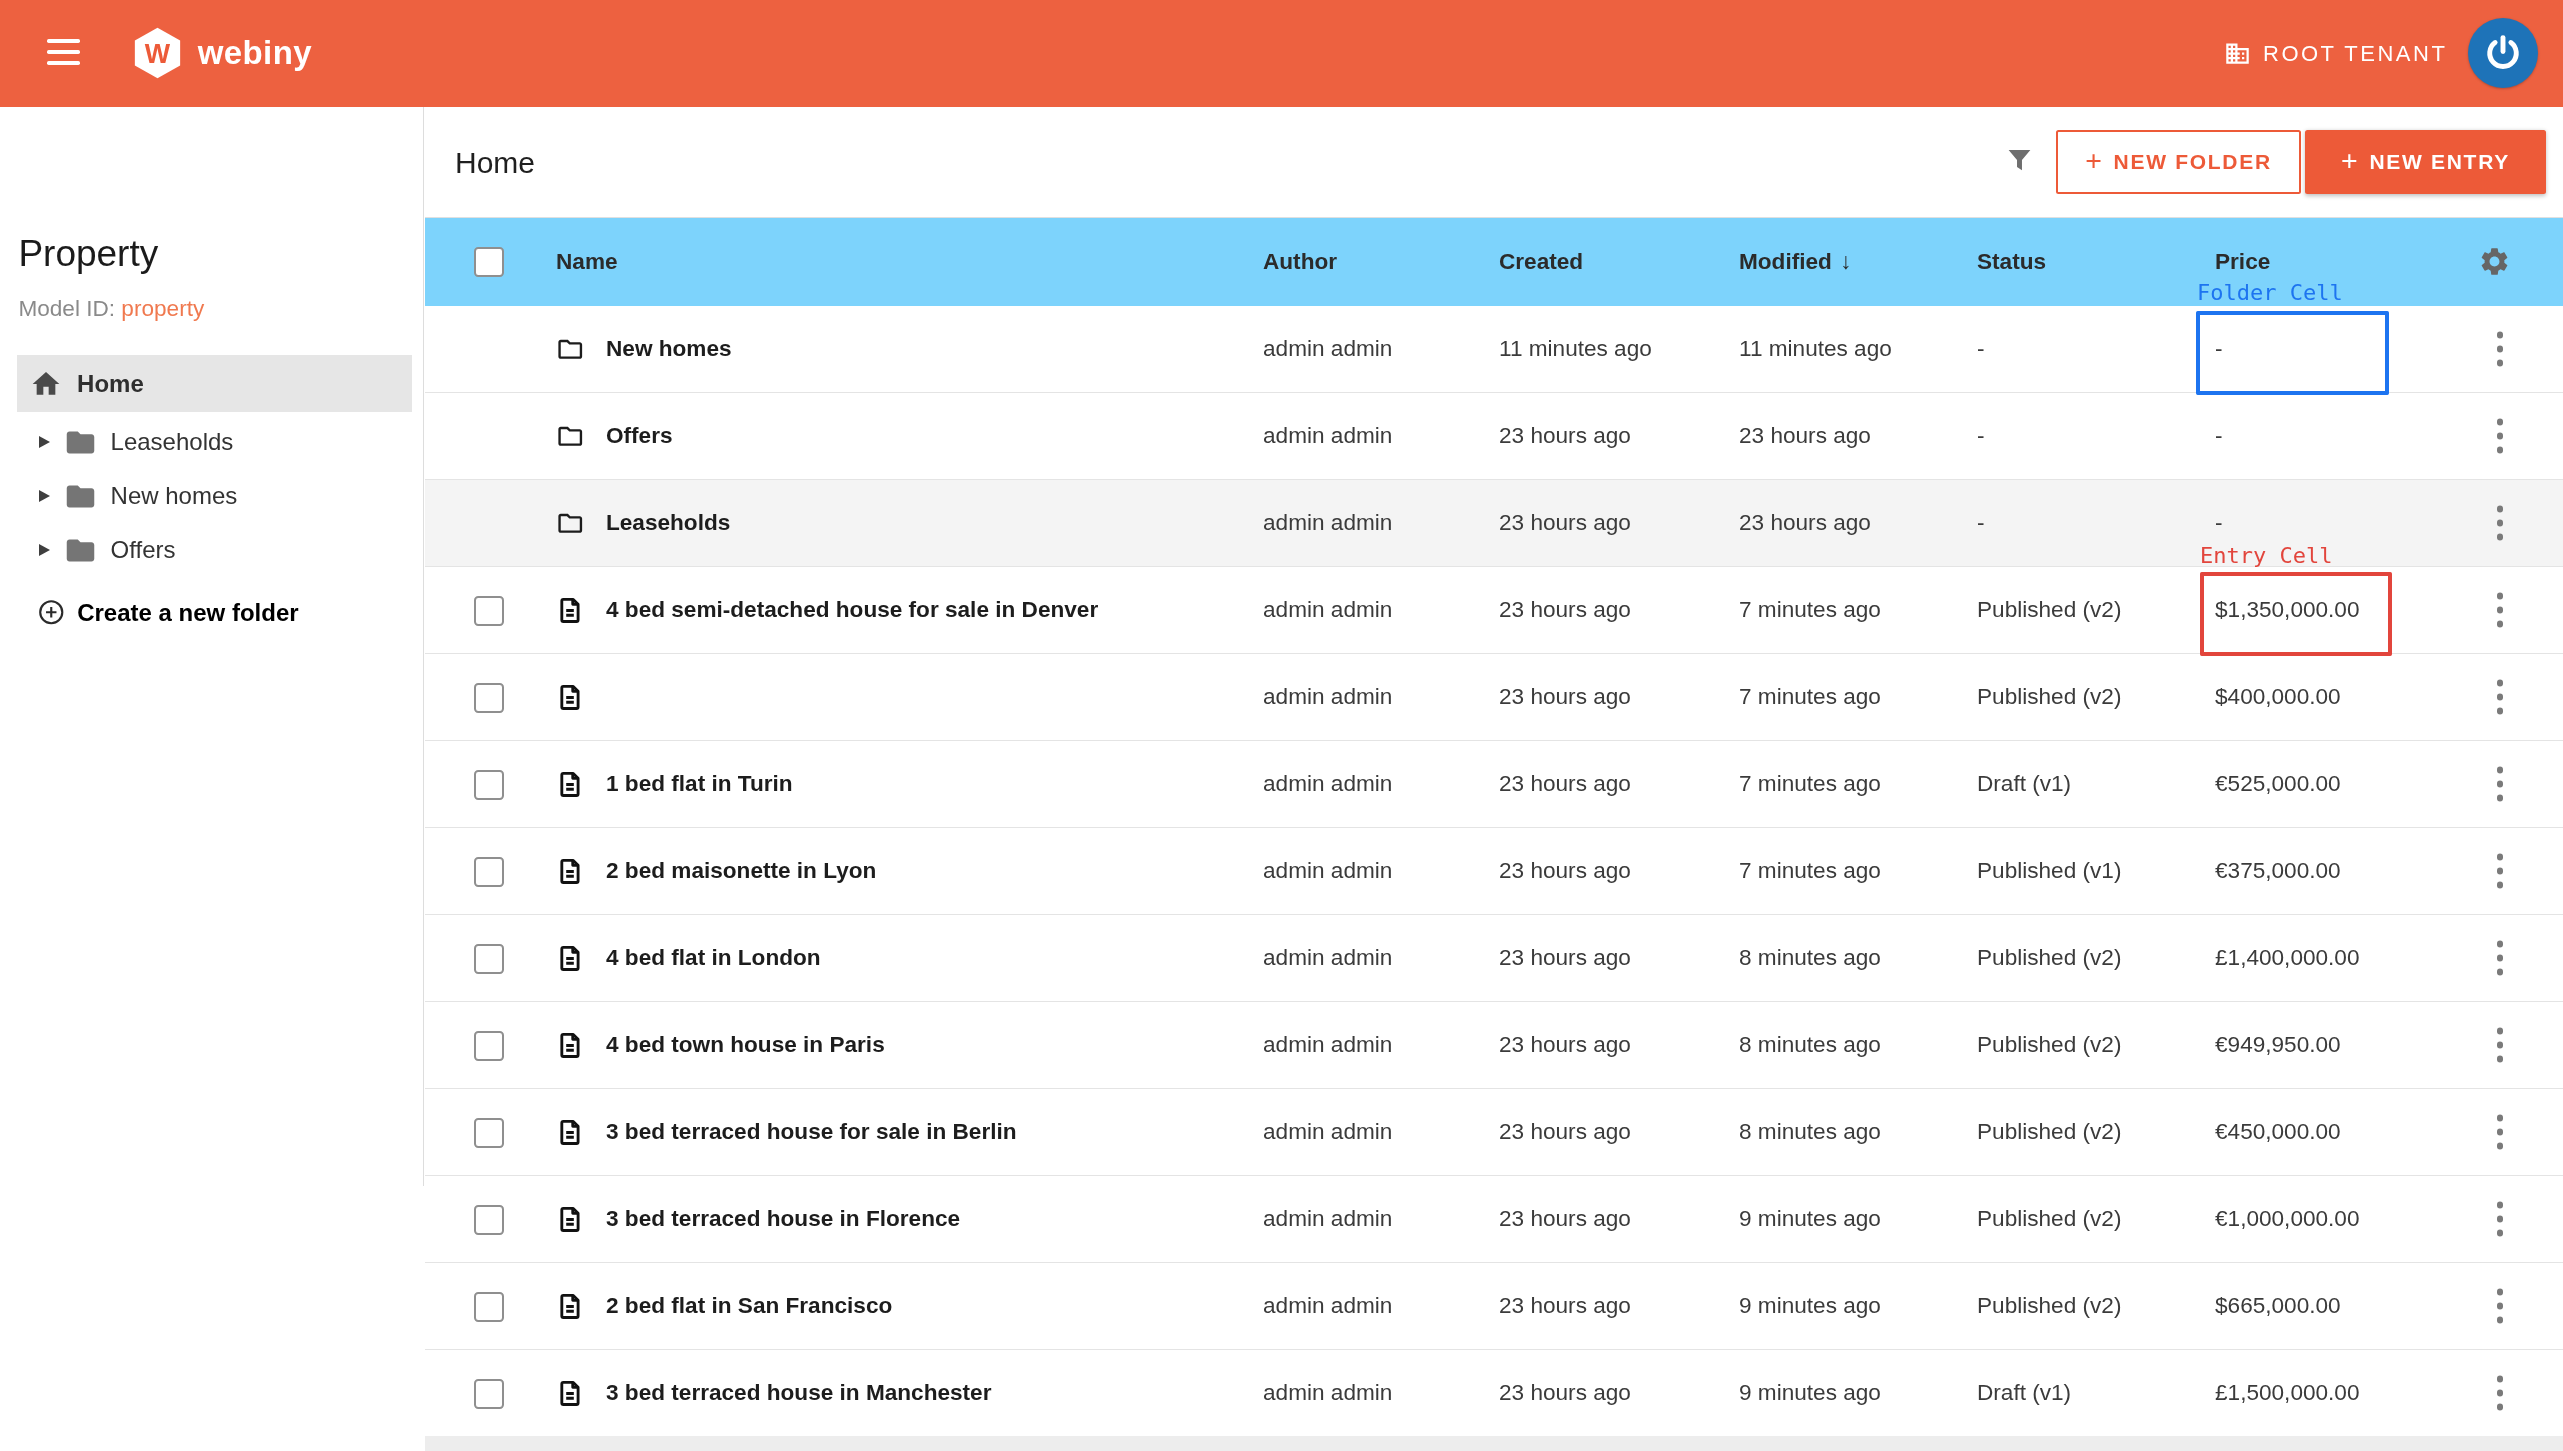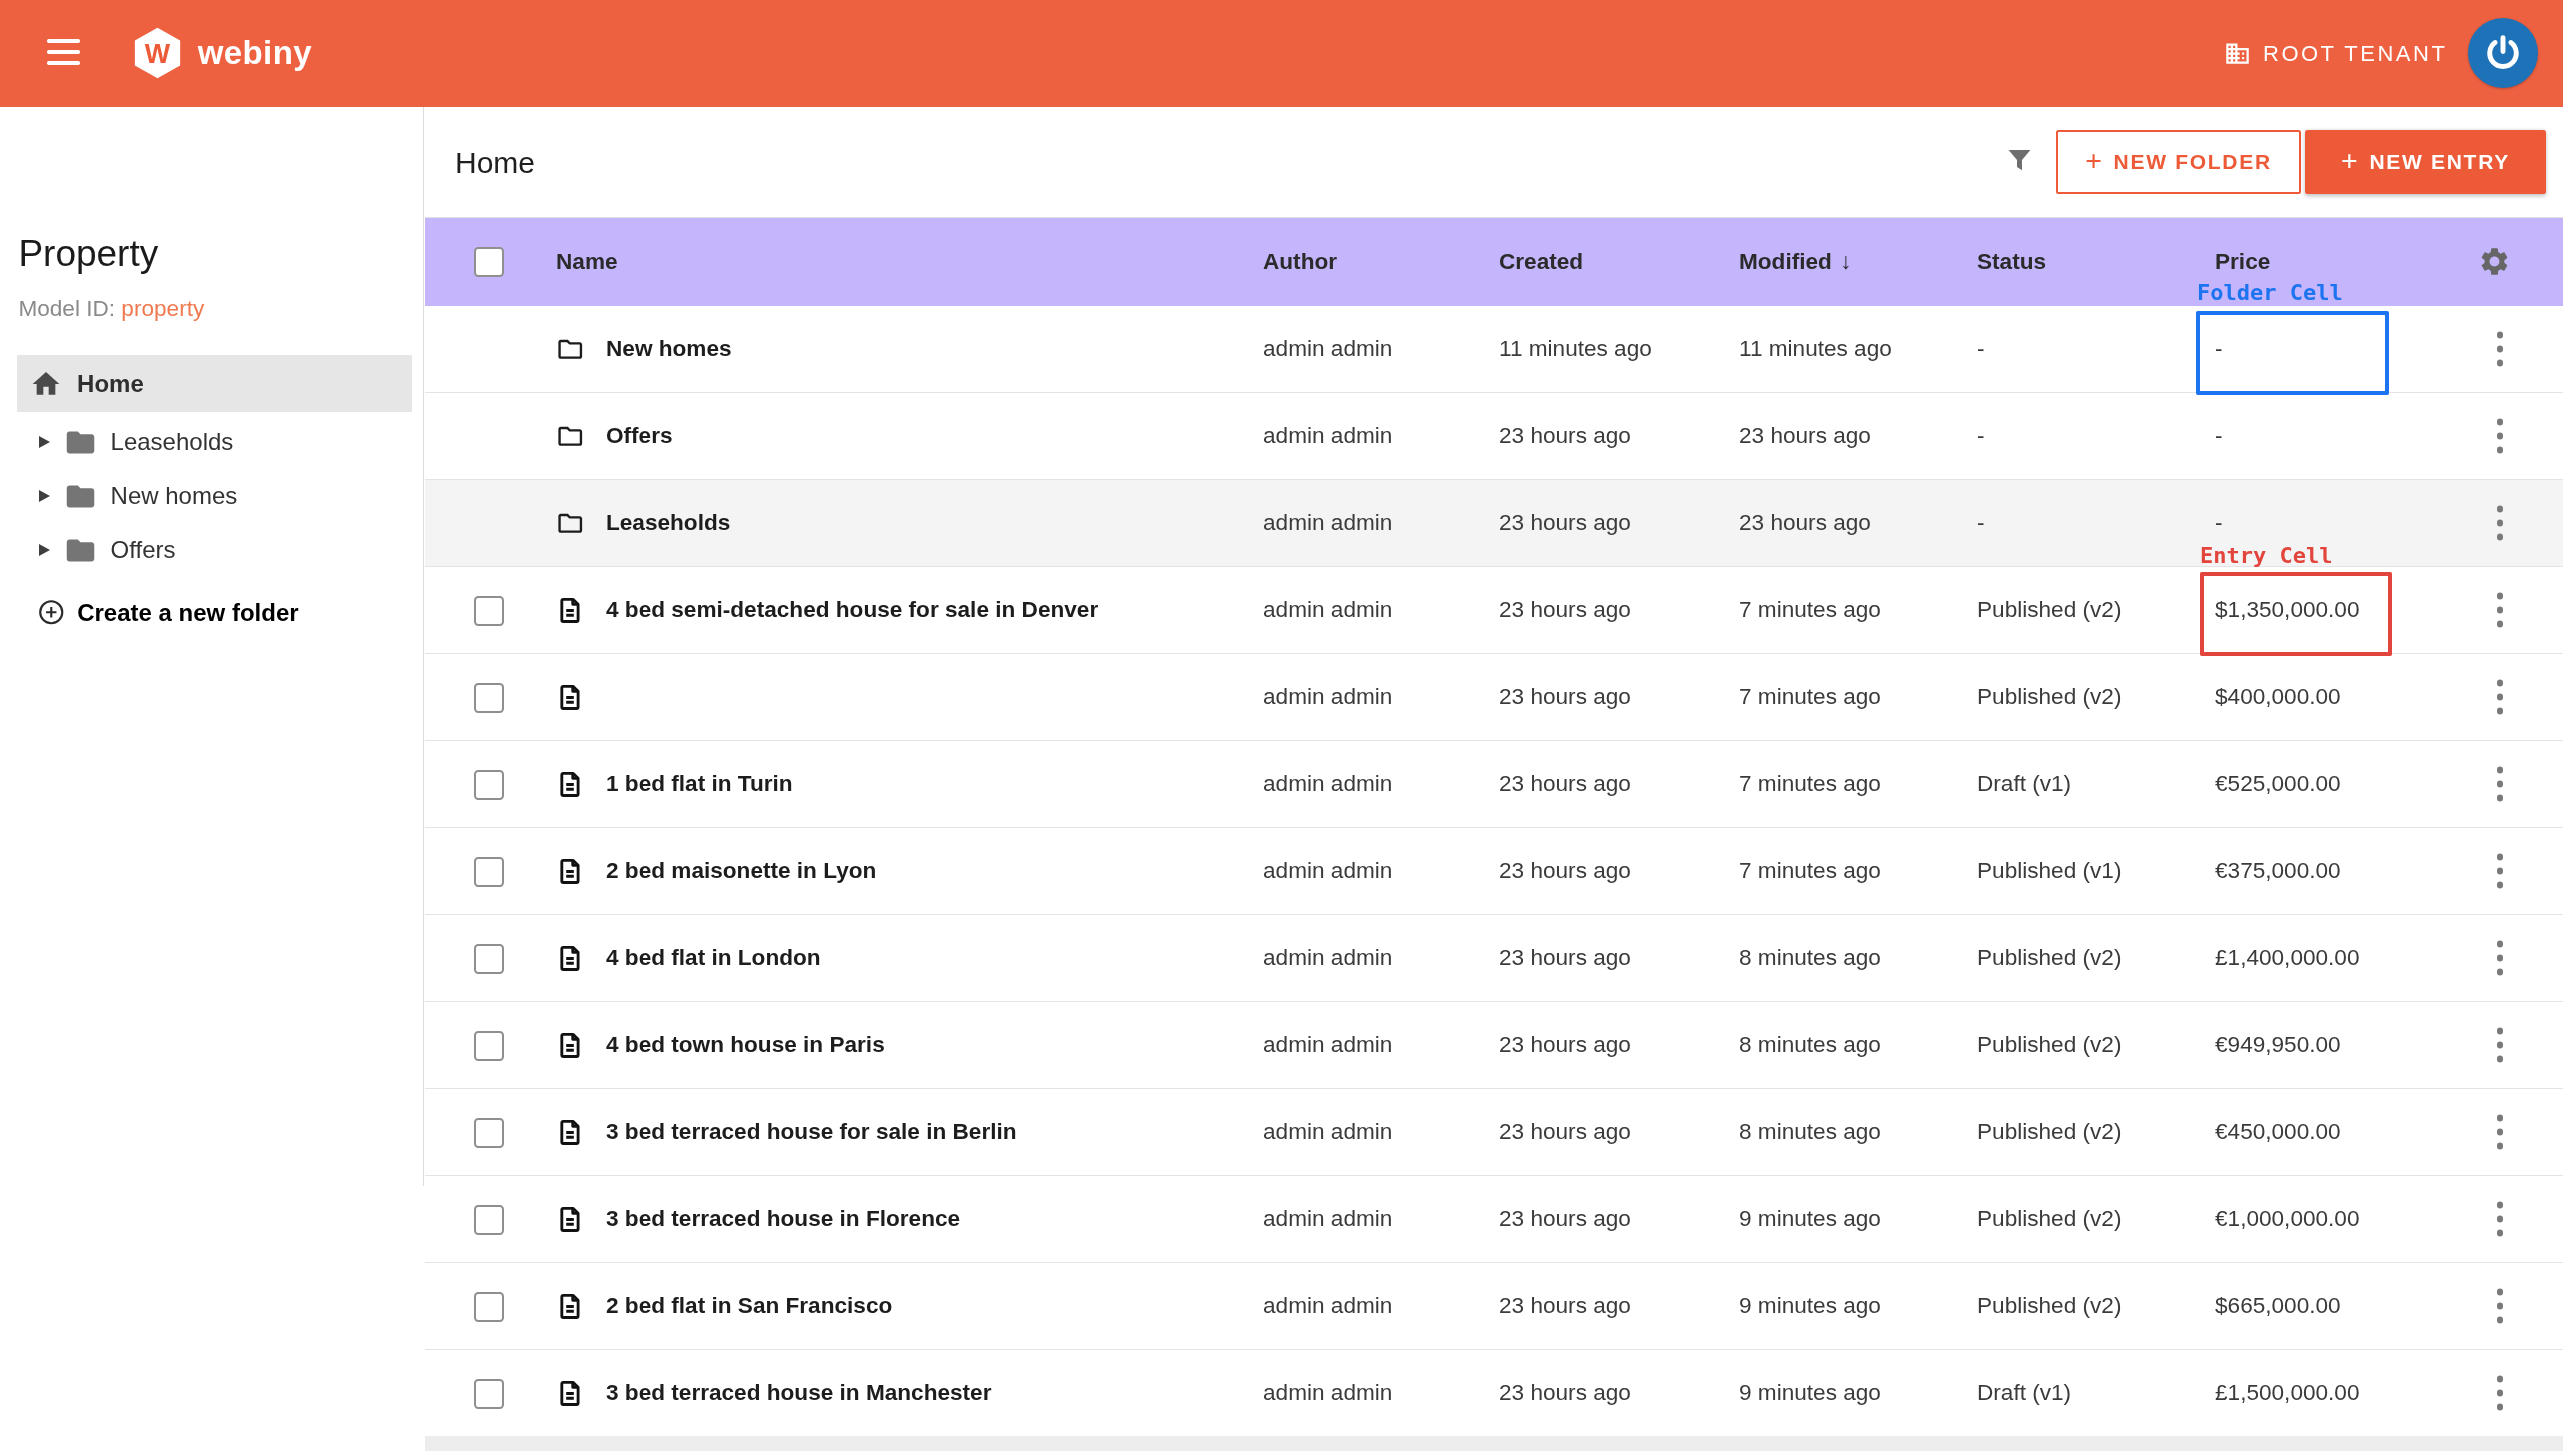--- a/index.html
+++ b/index.html
@@ -37,21 +37,21 @@
   .search{position:absolute;left:1037px;top:23.4px;width:511px;height:64px;border:0.8px solid #d9d9d9;border-radius:1.7px;background:#fff;display:flex;align-items:center;box-sizing:border-box}
   .search svg{margin:0 11.7px 0 16.7px;flex:none}
   .search input{border:0;outline:0;font-family:inherit;font-size:22px;letter-spacing:0.8px;color:#333;width:419px;background:transparent}
   .search input::placeholder{color:#9e9e9e}
   .funnel{position:absolute;left:1578px;top:36px;cursor:pointer}
   .btn{position:absolute;top:23.4px;height:64px;border-radius:2.5px;display:flex;align-items:center;justify-content:center;gap:11.7px;font-size:21px;font-weight:700;letter-spacing:1.7px;box-sizing:border-box;cursor:pointer;font-family:inherit}
   .btn .plus{font-size:28.5px;font-weight:400;margin-top:-3.3px;letter-spacing:0}
   .btn-outline{left:1631px;width:245px;background:#fff;border:2.5px solid #ED5A38;color:#ED5A38}
   .btn-filled{left:1880px;width:241px;background:#ED5A38;border:none;color:#fff;box-shadow:0 1.7px 4.2px rgba(0,0,0,.25)}
   
-  .thead{position:absolute;left:0;top:111px;width:2139px;height:89px;border-bottom:0.8px solid #dcdcdc;box-sizing:border-box;background:#c4b5fd}
+  .thead{position:absolute;left:0;top:111px;width:2139px;height:89px;border-bottom:0.8px solid #dcdcdc;box-sizing:border-box;background:#7dd3fc}
   .checkbox{width:30px;height:30px;border:2.5px solid #8f8f8f;border-radius:4.2px;background:#fff;box-sizing:border-box;cursor:pointer}
   .thead .checkbox{position:absolute;left:49px;top:28.5px}
   .th{position:absolute;top:0;height:88px;display:flex;align-items:center;font-size:22.6px;font-weight:700;color:#2b2b2b}
   .th .arrow{margin-left:8.4px;font-weight:400;font-size:22.6px}
   .gear{position:absolute;left:2053px;top:27px;cursor:pointer}
   .rows{position:absolute;left:0;top:199px;width:2139px}
   .row{position:relative;height:87px;border-bottom:0.8px solid #e4e4e4;background:#fff;box-sizing:border-box}
   .row.highlighted{background:#f4f4f4}
   .row .checkbox{position:absolute;left:49px;top:28.5px}
   .row .icon{position:absolute;left:131px;top:29px;width:28.5px;height:28.5px}
@@ -59,21 +59,21 @@
   .cell.name{left:181px;font-weight:700;color:#1d1d1d;cursor:pointer}
   .cell.author{left:838px}
   .cell.created{left:1074px}
   .cell.modified{left:1314px}
   .cell.status{left:1552px}
   .cell.price{left:1790px}
   .kebab{position:absolute;left:2065px;top:50%;transform:translateY(-50%);width:20px;display:flex;flex-direction:column;align-items:center;gap:7.5px;cursor:pointer;padding:5px 0}
   .kebab i{width:6.7px;height:6.7px;border-radius:50%;background:#7a7a7a}
   .bottom-strip{position:absolute;left:425px;top:1436px;width:2139px;height:16px;background:#ededed;z-index:20}
   
-  .ann-label{position:absolute;font-family:"DejaVu Sans Mono",monospace;font-size:22px;font-weight:700;z-index:40;white-space:nowrap}
+  .ann-label{position:absolute;font-family:"DejaVu Sans Mono",monospace;font-size:22px;font-weight:400;z-index:40;white-space:nowrap}
   .ann-box{position:absolute;border:4.2px solid;border-radius:1.7px;box-sizing:border-box;z-index:40;background:transparent}
   #ann-folder-label{left:2197px;top:280px}
   #ann-folder-box{left:2196px;top:311px;width:193px;height:84px}
   #ann-entry-label{left:2200px;top:543px}
   #ann-entry-box{left:2200px;top:572px;width:192px;height:84px}
 </style>
 </head>
 <body>
 
 <div class="appbar">

